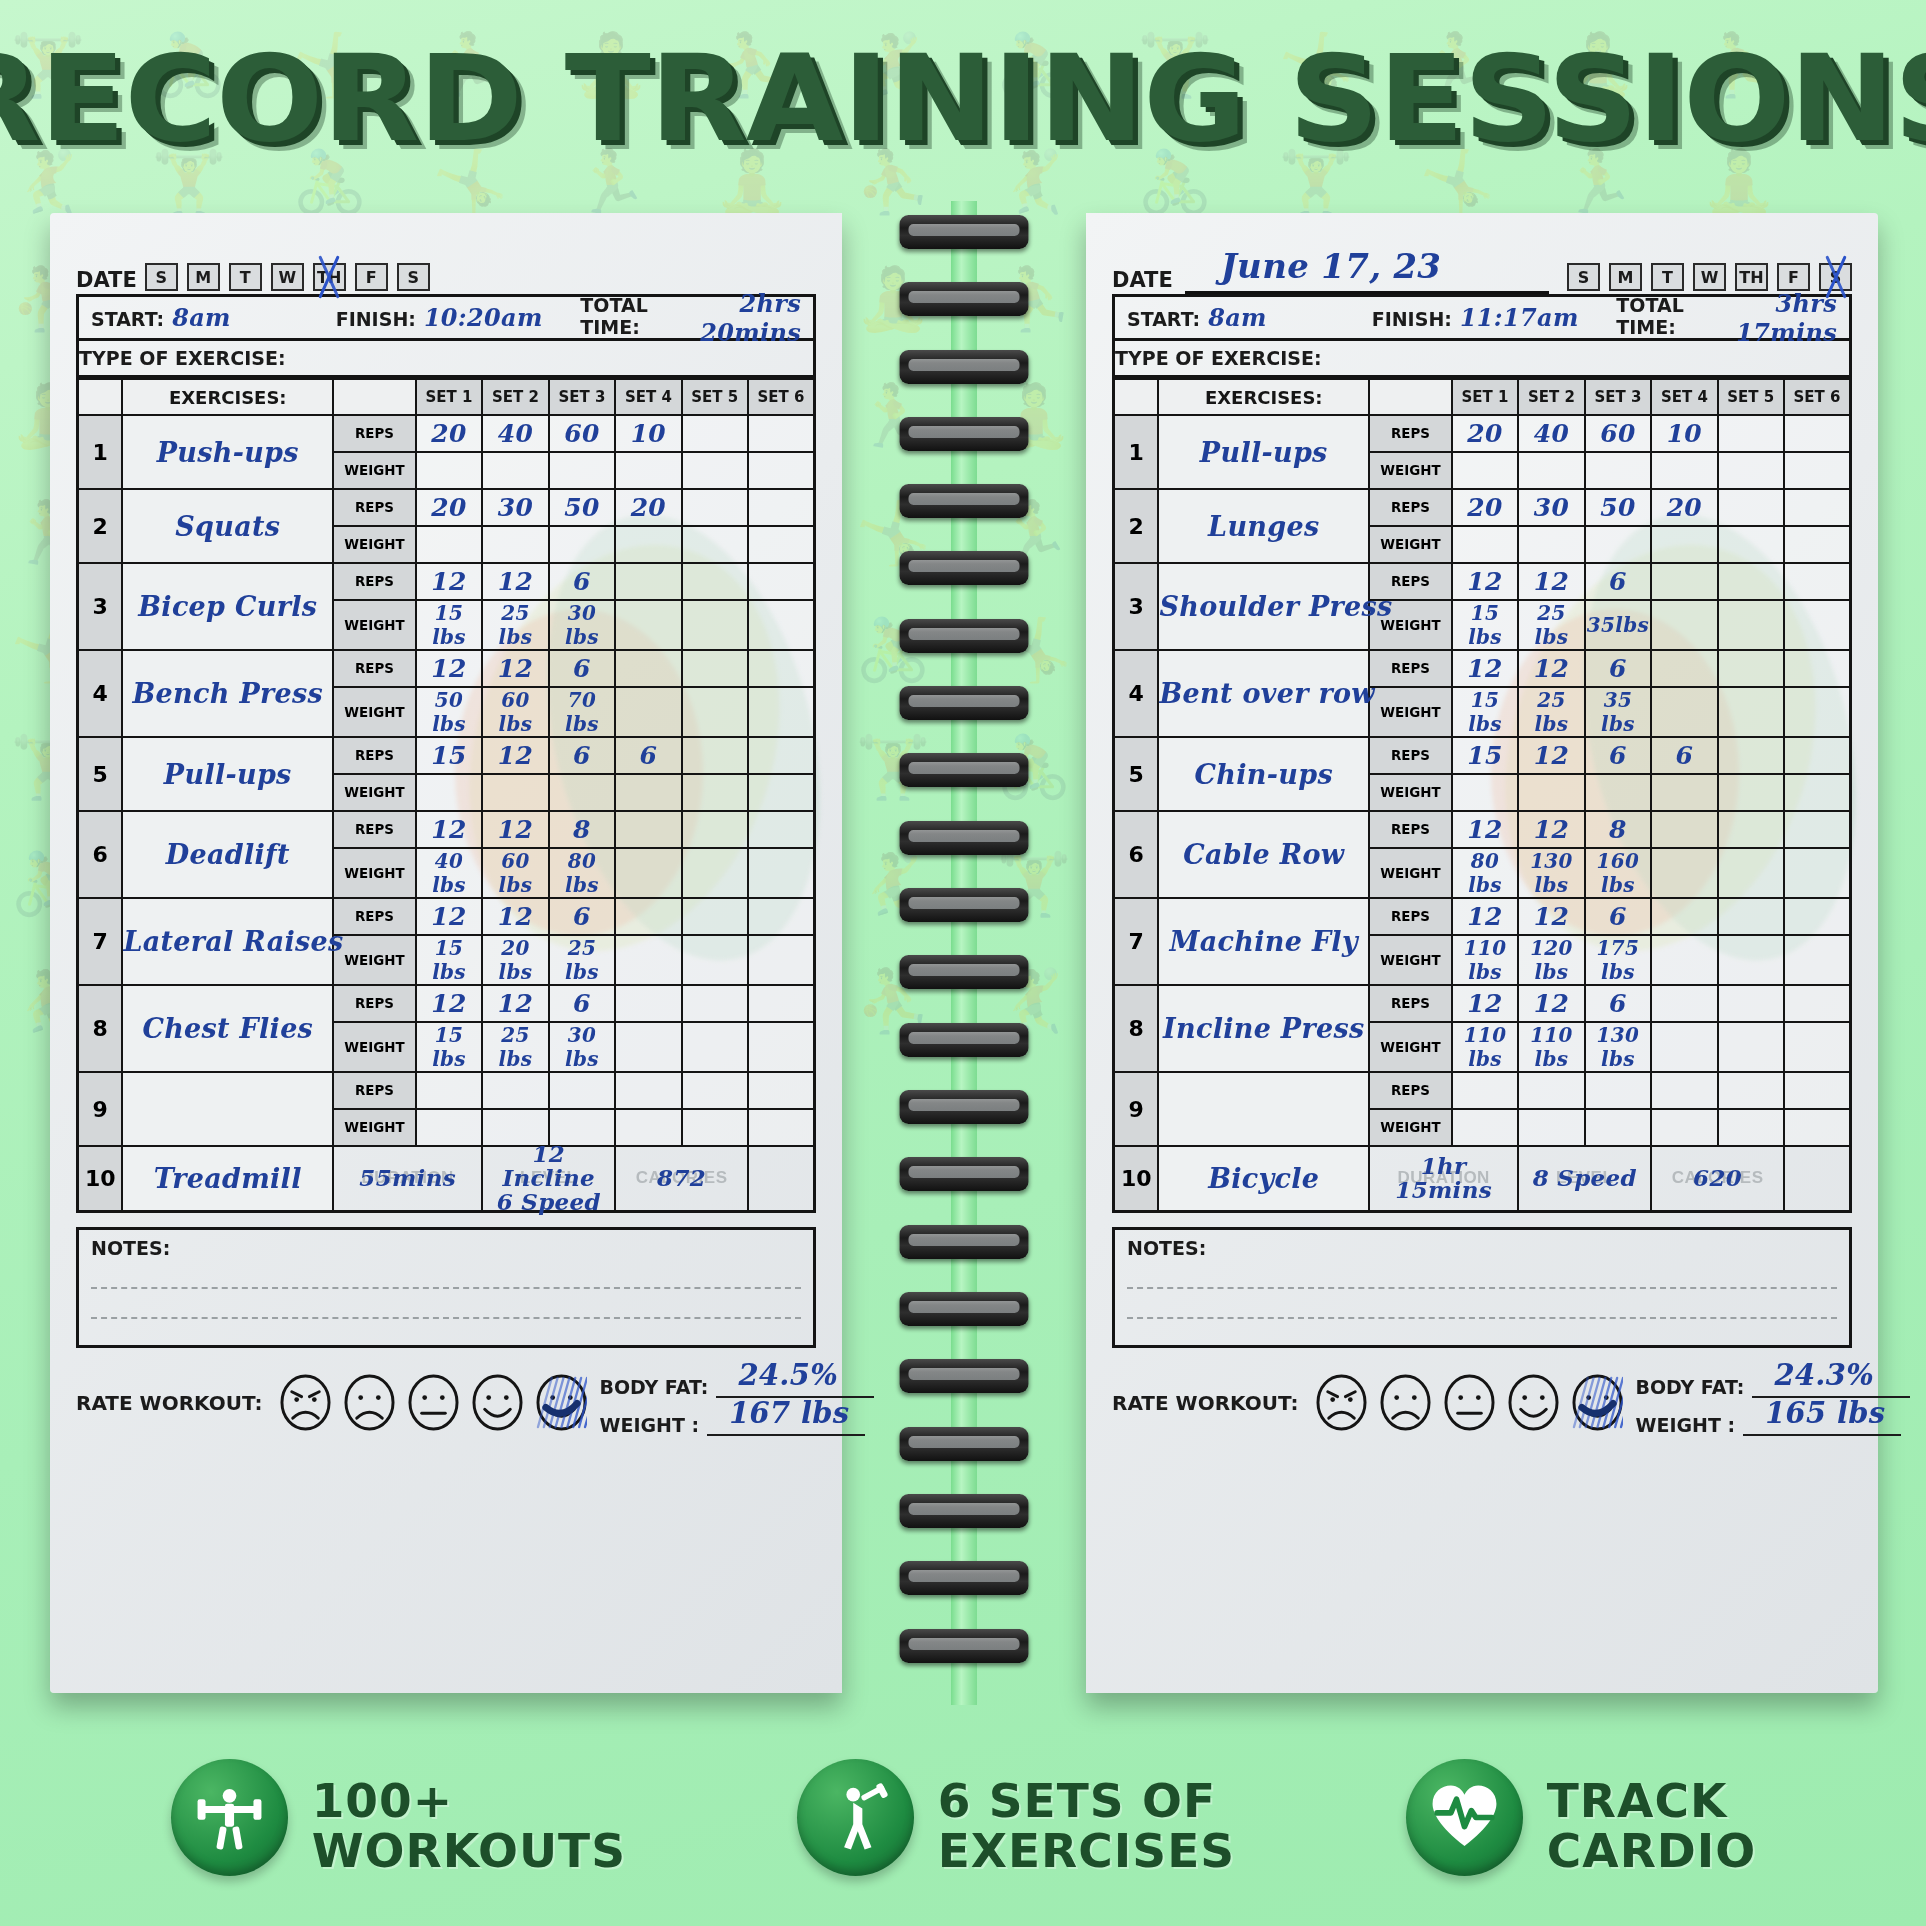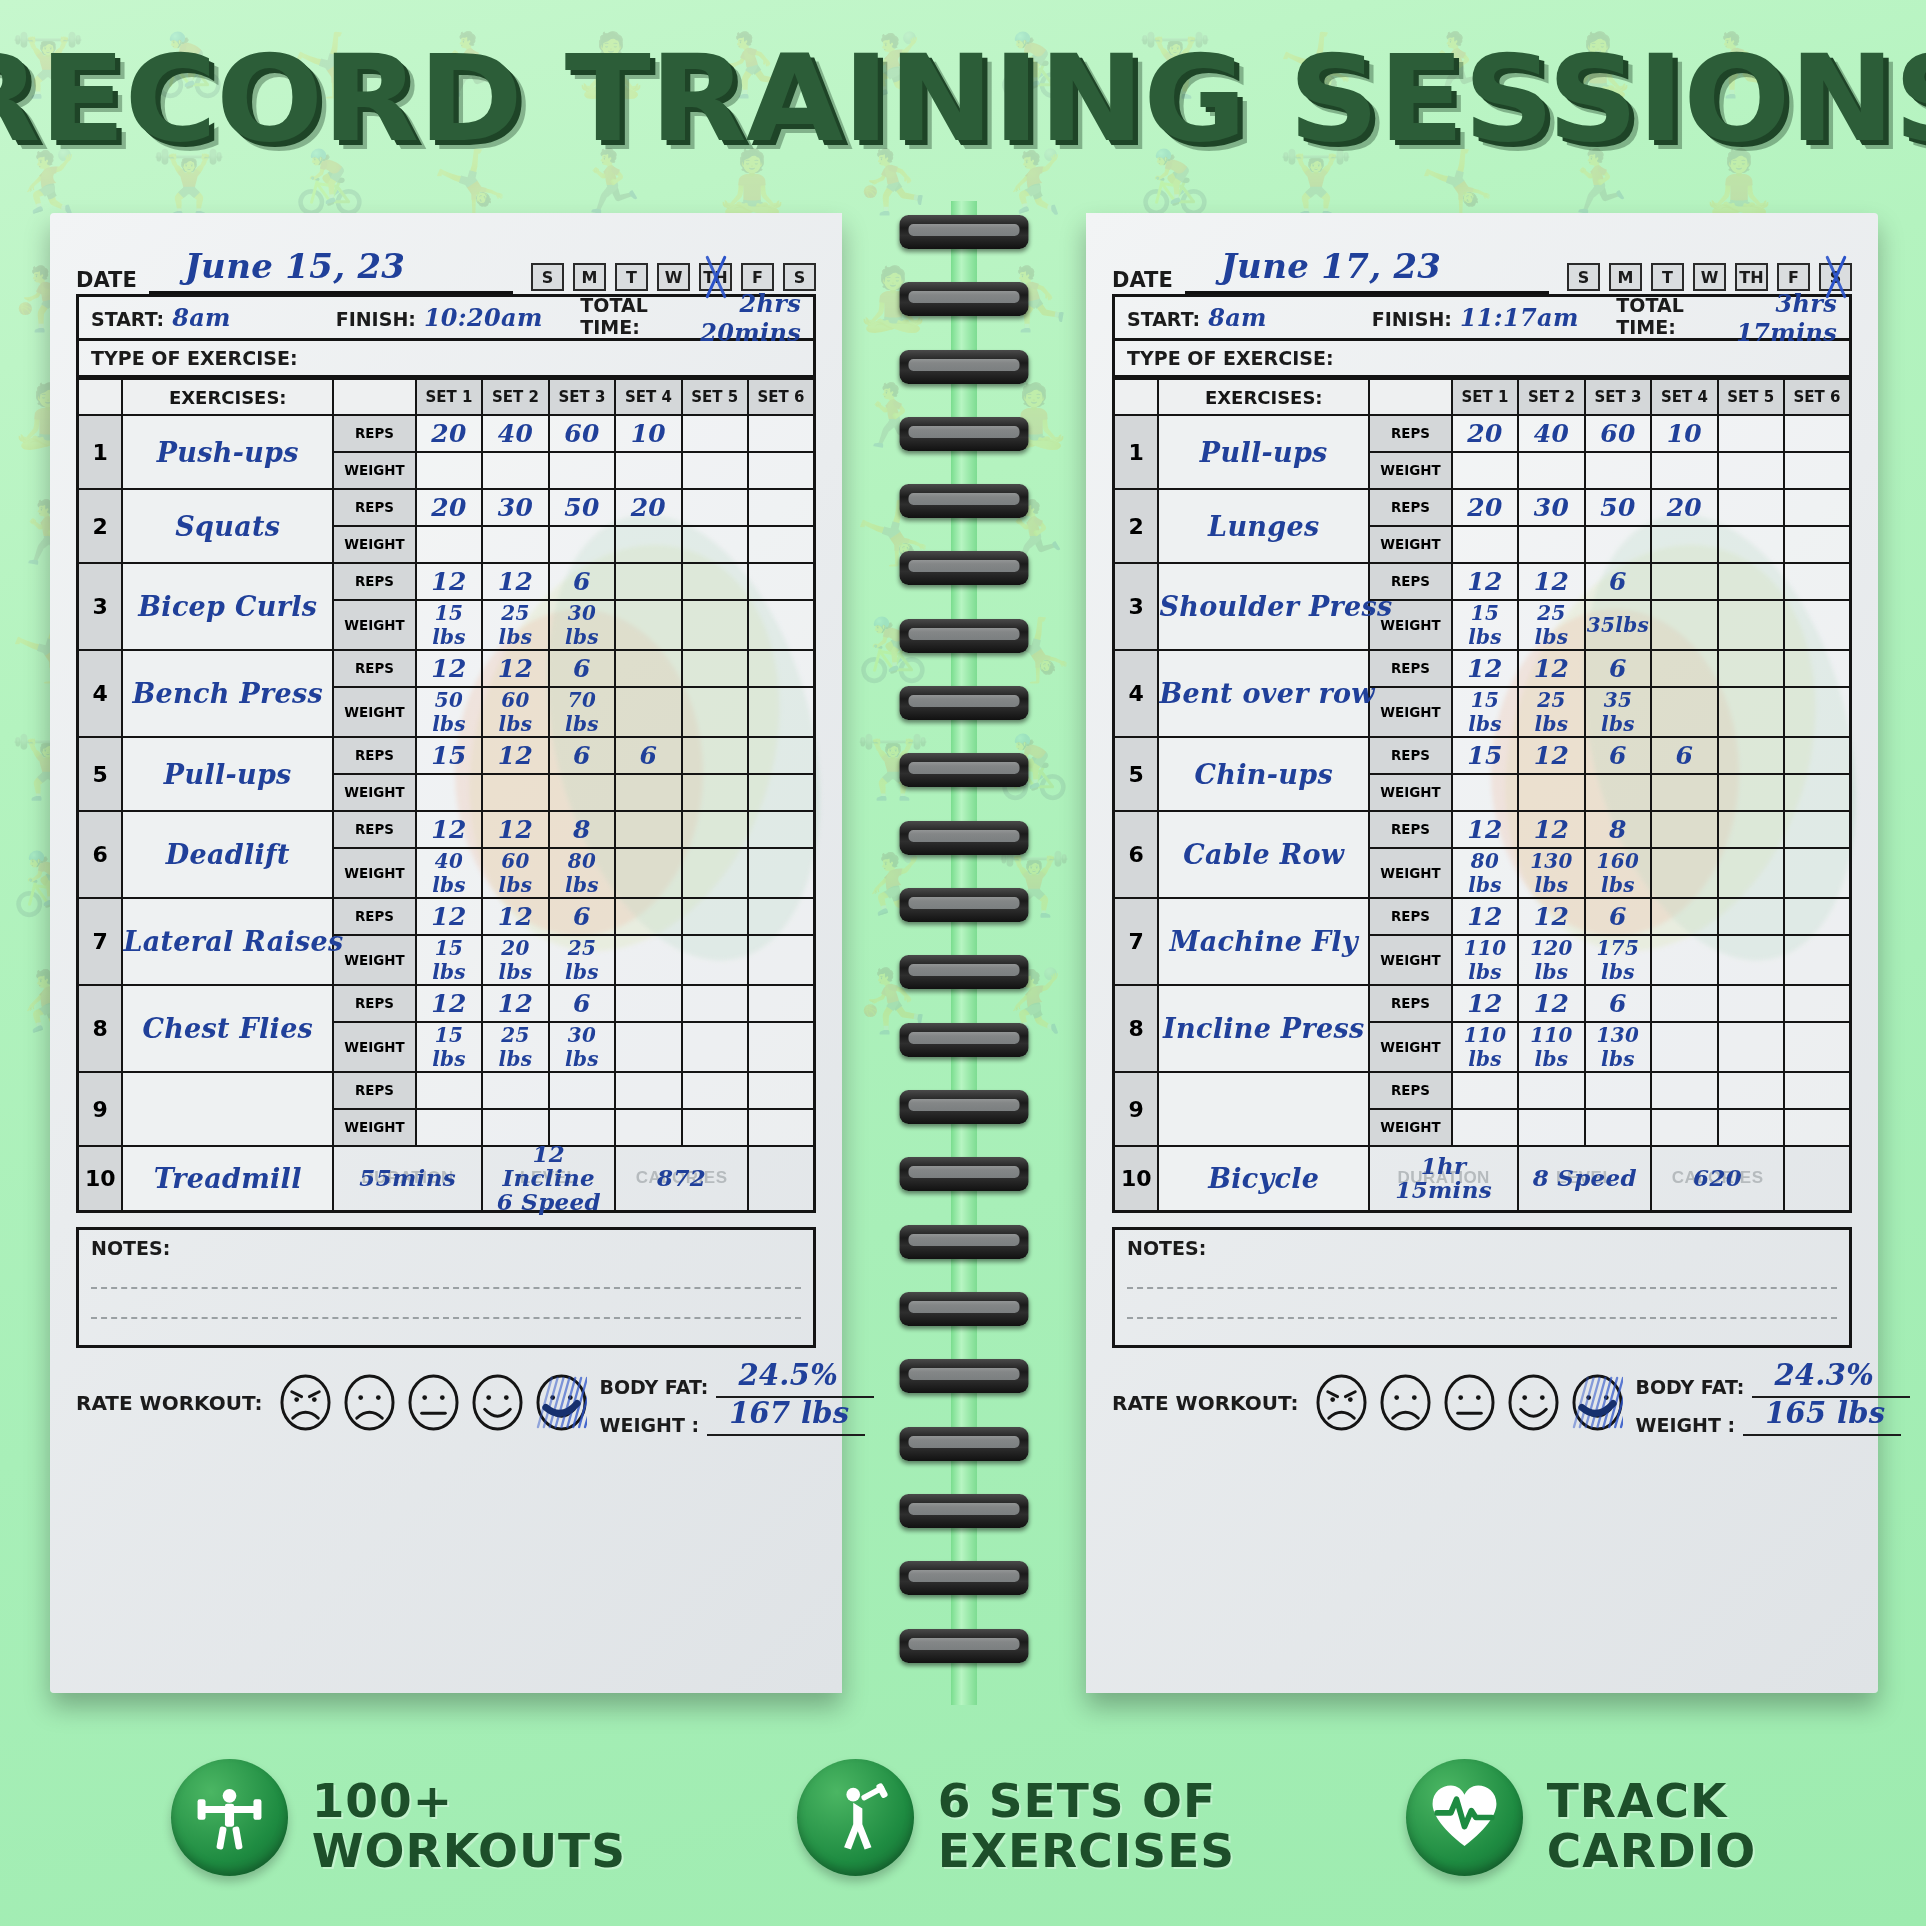--- a/index.html
+++ b/index.html
@@ -168,21 +168,20 @@
     border:3px solid #141414; border-bottom:none;
     height: 44px; font-size: 19px;
   }
   .sf-cell { display:flex; align-items:baseline; gap:8px; padding: 0 12px; flex:1 1 0; }
   .sf-cell .hand { font-size: 24px; text-align: right; }
 
   .type-row {
     border:3px solid #141414;
     height: 40px;
     display:flex; align-items:center;
-    padding-left: 12px;
     font-size: 19px;
   }
 
   
   table.ex {
     width: 100%;
     border-collapse: collapse;
     table-layout: fixed;
     border: 3px solid #141414;
     border-top: none;
@@ -312,23 +311,20 @@
   <div id="title">RECORD TRAINING SESSIONS</div>
 
   <div id="book">
     <div class="page left" id="page-0">
         <div class="blob a"></div>
         <div class="blob b"></div>
         <div class="blob c"></div>
         <div class="page-inner">
           <div class="date-row">
             <span class="lbl date-lbl">DATE</span>
-            <span class="date-line">
-              <span class="hand date-val">June 15, 23</span>
-            </span>
             <span class="days">
               <span class="day">S</span>
               <span class="day">M</span>
               <span class="day">T</span>
               <span class="day">W</span>
               <span class="day sel">TH</span>
               <span class="day">F</span>
               <span class="day">S</span>
             </span>
           </div>

